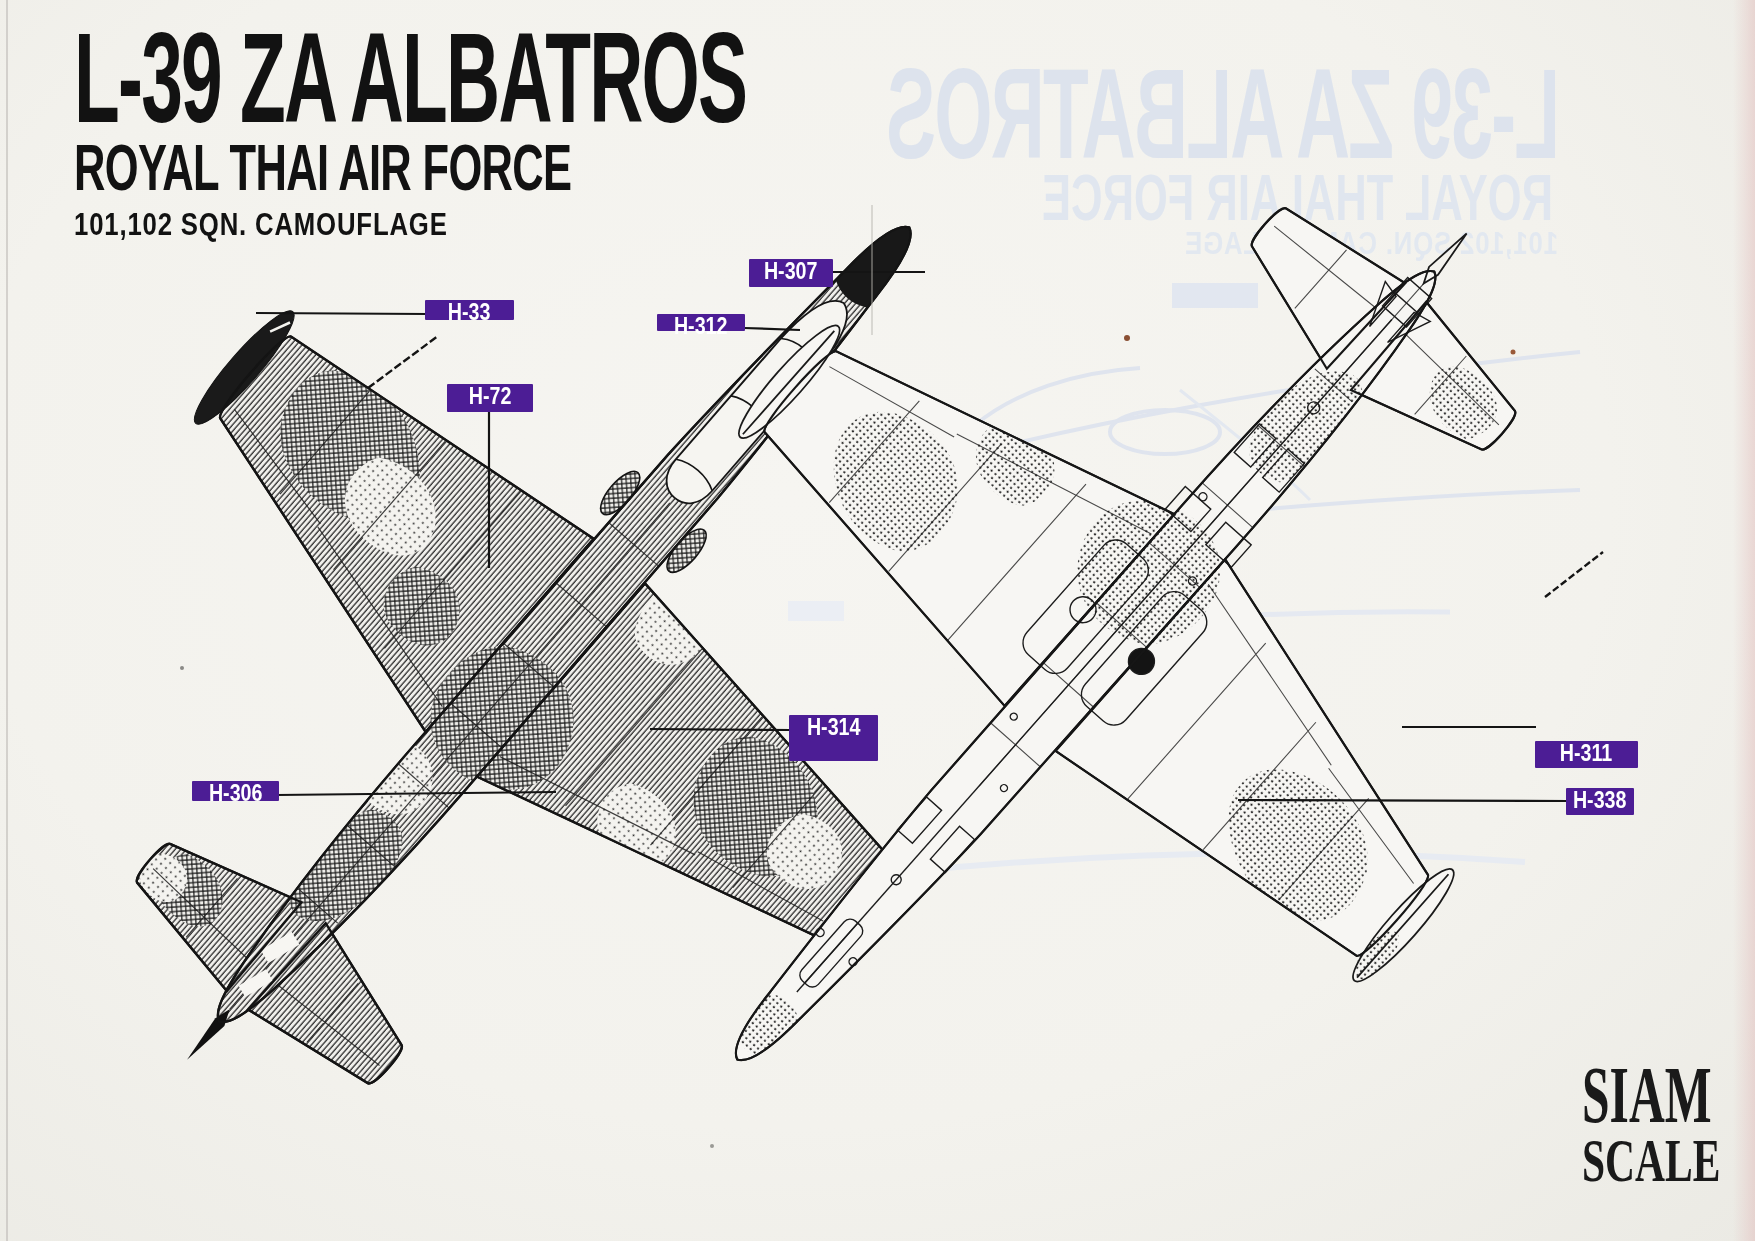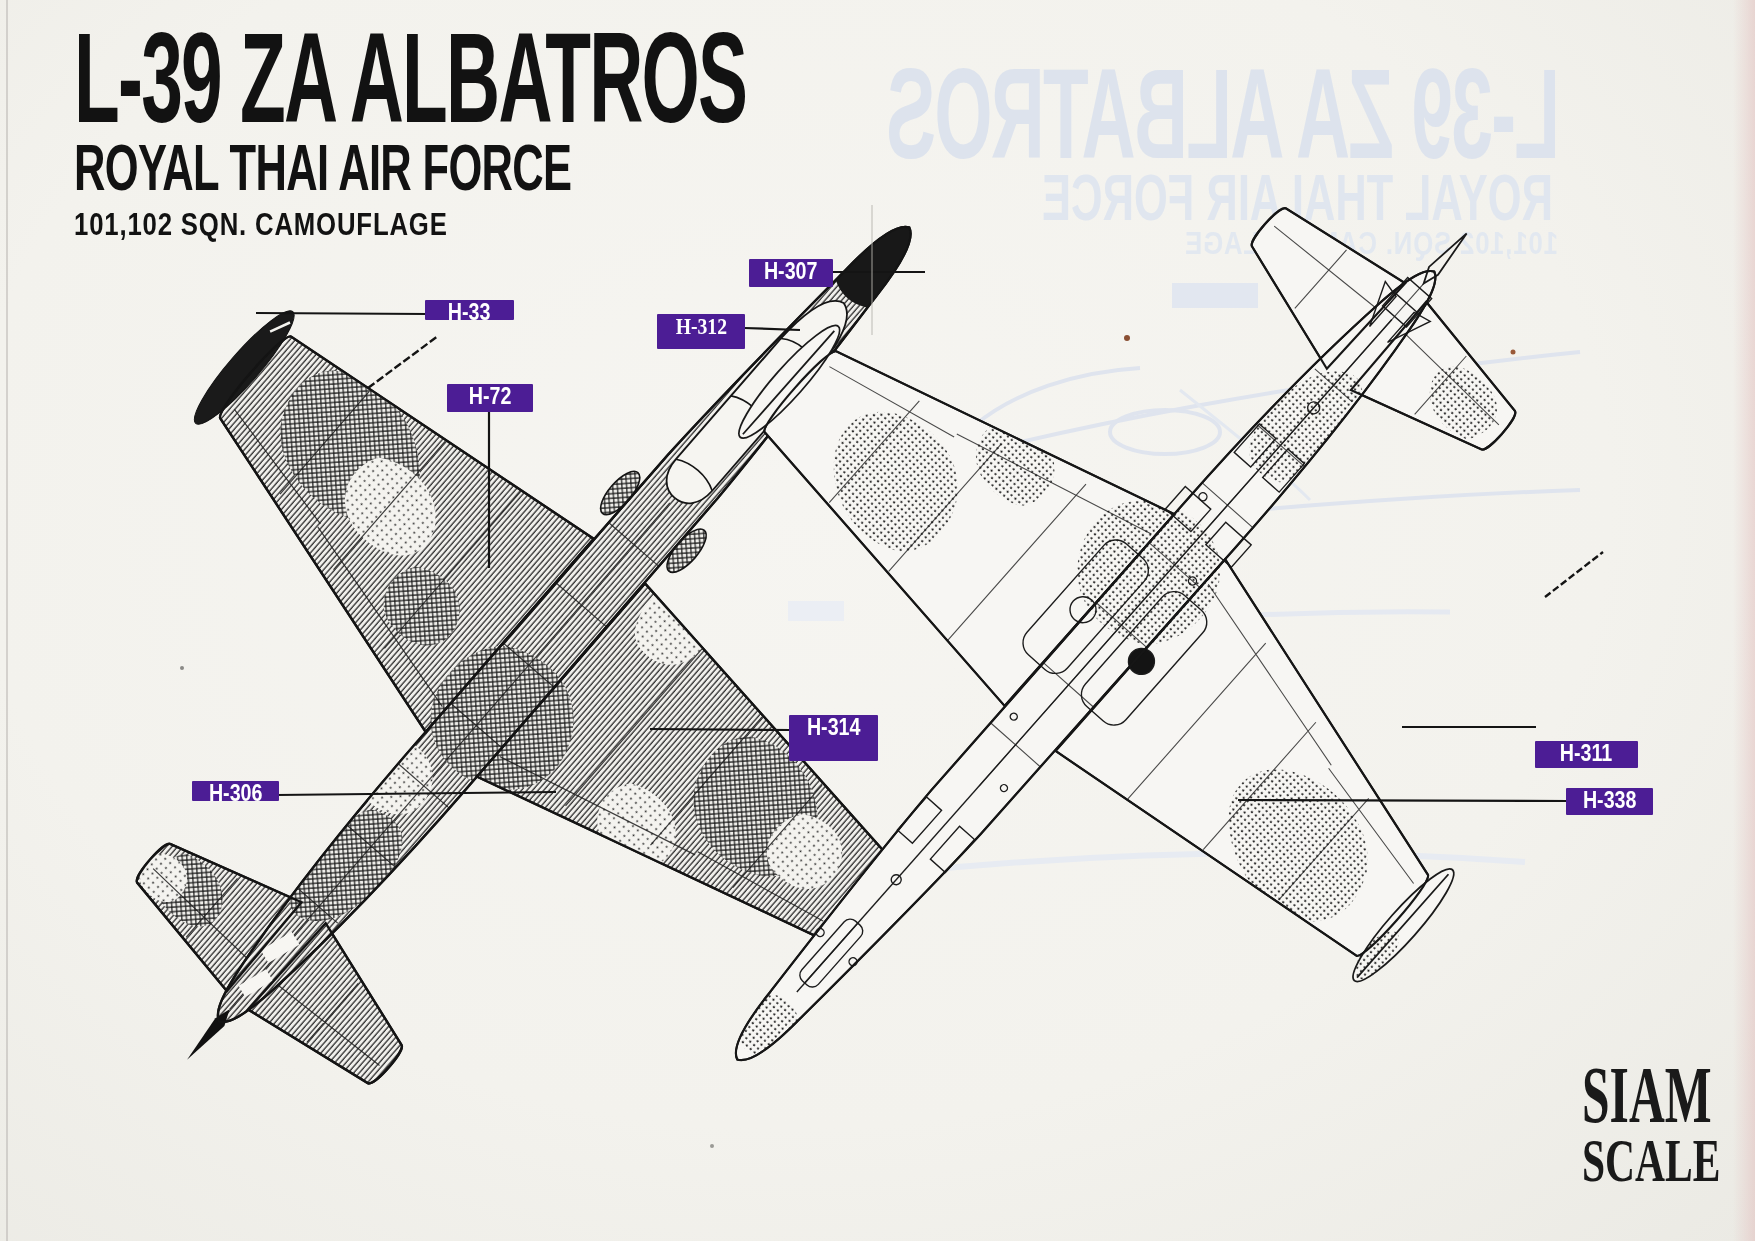--- a/index.html
+++ b/index.html
@@ -238,36 +238,36 @@
     <h2>ROYAL THAI AIR FORCE</h2>
     <h3>101,102 SQN. CAMOUFLAGE</h3>
   </header>
 
   <div class="callout" style="left:749px;top:259px;width:84px;height:28px;">
       <span>H-307</span>
     </div>
   <div class="callout" style="left:425px;top:300px;width:89px;height:20px;">
       <span>H-33</span>
     </div>
-  <div class="callout" style="left:657px;top:314px;width:88px;height:35px;font-family:Liberation Serif, serif;">
+  <div class="callout" style="left:657px;top:314px;width:88px;height:17px;">
       <span>H-312</span>
     </div>
   <div class="callout" style="left:447px;top:384px;width:86px;height:28px;">
       <span>H-72</span>
     </div>
   <div class="callout" style="left:789px;top:715px;width:89px;height:46px;">
       <span>H-314</span>
     </div>
   <div class="callout" style="left:192px;top:781px;width:87px;height:20px;">
       <span>H-306</span>
     </div>
   <div class="callout" style="left:1535px;top:713px;width:103px;height:27px;margin-top:28px;">
       <span>H-311</span>
     </div>
-  <div class="callout" style="left:1566px;top:788px;width:87px;height:27px;">
+  <div class="callout" style="left:1566px;top:788px;width:68px;height:27px;">
       <span>H-338</span>
     </div>
 
   <div class="logo">
     <div class="l1">SIAM</div>
     <div class="l2">SCALE</div>
   </div>
 
   <div class="edge-left"></div>
   <div class="edge-right"></div>

